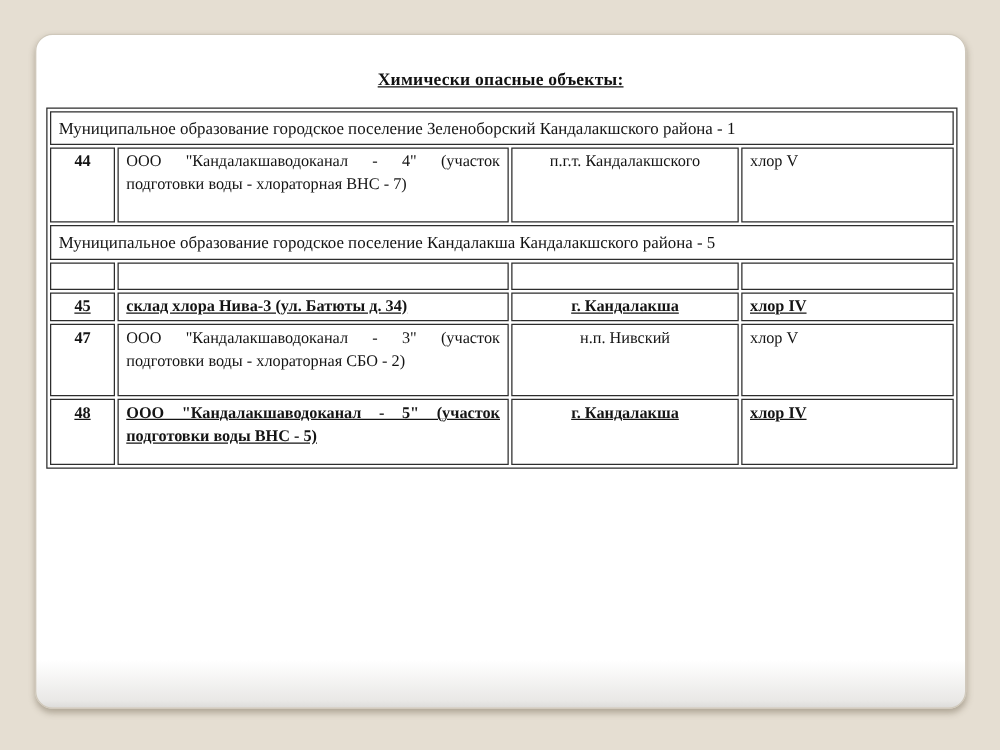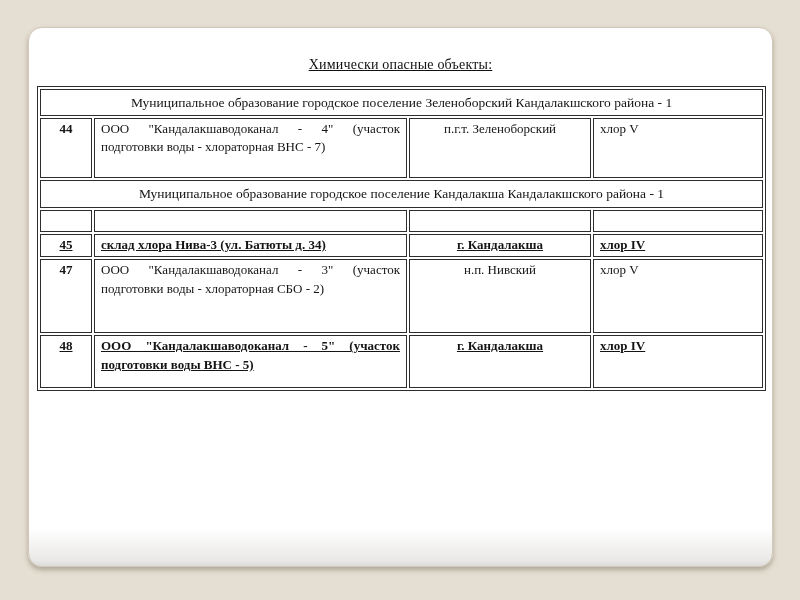--- a/index.html
+++ b/index.html
@@ -20,21 +20,21 @@
     border-radius: 14px;
     background: linear-gradient(180deg, #ffffff 0%, #ffffff 93%, #e9e8e6 99%, #dddcda 100%);
     border: 1px solid #cfc8bb;
     box-shadow: 0 3px 5px rgba(110, 100, 80, 0.45);
     box-sizing: border-box;
   }
   .slide-title {
     margin-top: 29px;
     text-align: center;
     font-size: 14px;
-    font-weight: normal;
+    font-weight: bold;
     text-decoration: underline;
     color: #111;
     letter-spacing: 0.2px;
   }
   .hazard-table {
     margin: 13px 0 0 8px;
     width: 729px;
     table-layout: fixed;
     border-collapse: separate;
     border-spacing: 2px;
@@ -52,21 +52,20 @@
   }
   td.note-cell {
     font-family: "Liberation Sans", sans-serif;
     font-size: 8.5px;
     line-height: 1.2;
     color: #3d3d3d;
     text-align: center;
     padding-top: 2px;
   }
   td.group-cell {
-    text-align: center;
     font-size: 13.5px;
     padding-top: 3px;
   }
   .c-num   { text-align: center; font-weight: bold; }
   .c-name  { text-align: justify; }
   .c-place { text-align: center; }
   .c-chem  { text-align: left; }
   tr.emph td {
     font-weight: bold;
     text-decoration: underline;
@@ -88,44 +87,44 @@
 
     <tbody>
 
     <tr style="height:22px">
       <td class="group-cell" colspan="4">Муниципальное образование городское поселение Зеленоборский Кандалакшского района - 1</td>
     </tr>
 
     <tr style="height:60px">
       <td class="c-num">44</td>
       <td class="c-name">ООО "Кандалакшаводоканал - 4" (участок подготовки воды - хлораторная ВНС - 7)</td>
-      <td class="c-place">п.г.т. Зеленоборский</td>
+      <td class="c-place">п.г.т. Кандалакшского</td>
       <td class="c-chem">хлор V</td>
     </tr>
 
     <tr style="height:28px">
-      <td class="group-cell" colspan="4">Муниципальное образование городское поселение Кандалакша Кандалакшского района - 1</td>
+      <td class="group-cell" colspan="4">Муниципальное образование городское поселение Кандалакша Кандалакшского района - 5</td>
     </tr>
 
     <tr style="height:22px">
       <td class="c-num"></td>
       <td class="c-name"></td>
       <td class="c-place"></td>
       <td class="c-chem"></td>
     </tr>
 
     <tr class="emph" style="height:18px">
       <td class="c-num">45</td>
       <td class="c-name">склад хлора Нива-3 (ул. Батюты д. 34)</td>
       <td class="c-place">г. Кандалакша</td>
       <td class="c-chem">хлор IV</td>
     </tr>
 
 
-    <tr style="height:74px">
+    <tr style="height:58px">
       <td class="c-num">47</td>
       <td class="c-name">ООО "Кандалакшаводоканал - 3" (участок подготовки воды - хлораторная СБО - 2)</td>
       <td class="c-place">н.п. Нивский</td>
       <td class="c-chem">хлор V</td>
     </tr>
 
     <tr class="emph" style="height:53px">
       <td class="c-num">48</td>
       <td class="c-name">ООО "Кандалакшаводоканал - 5" (участок подготовки воды ВНС - 5)</td>
       <td class="c-place">г. Кандалакша</td>

